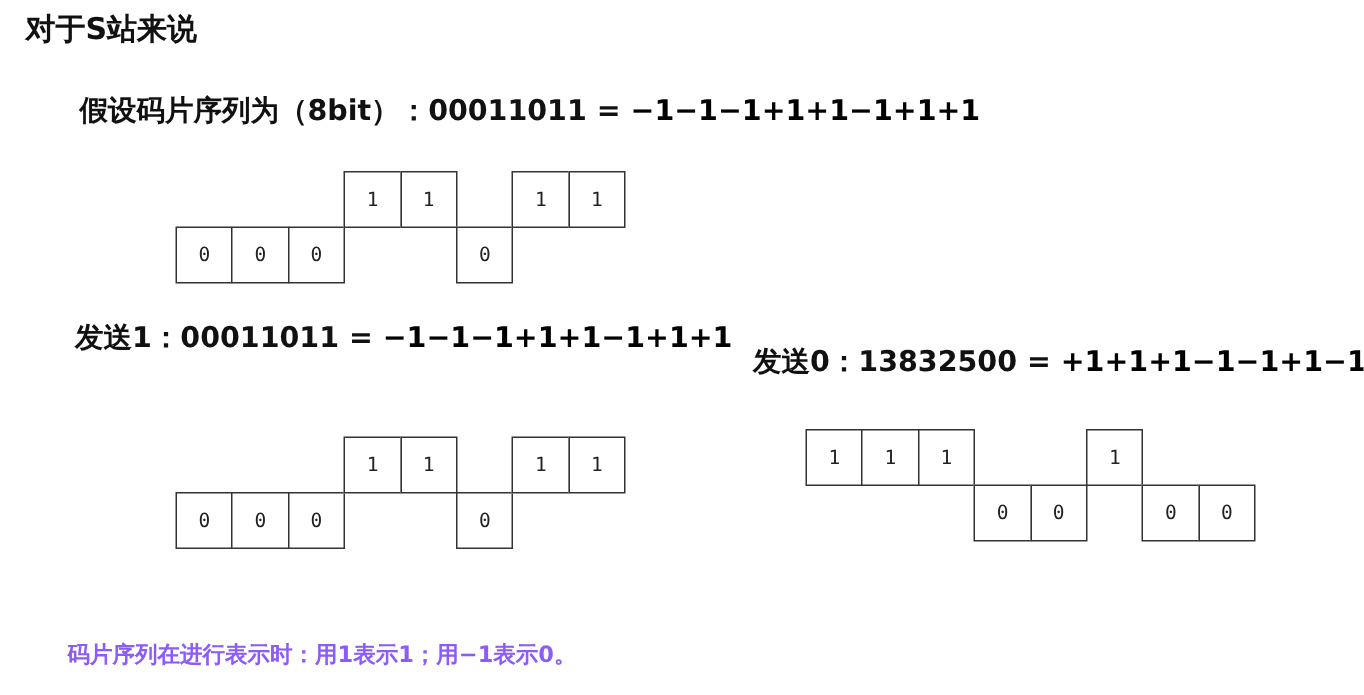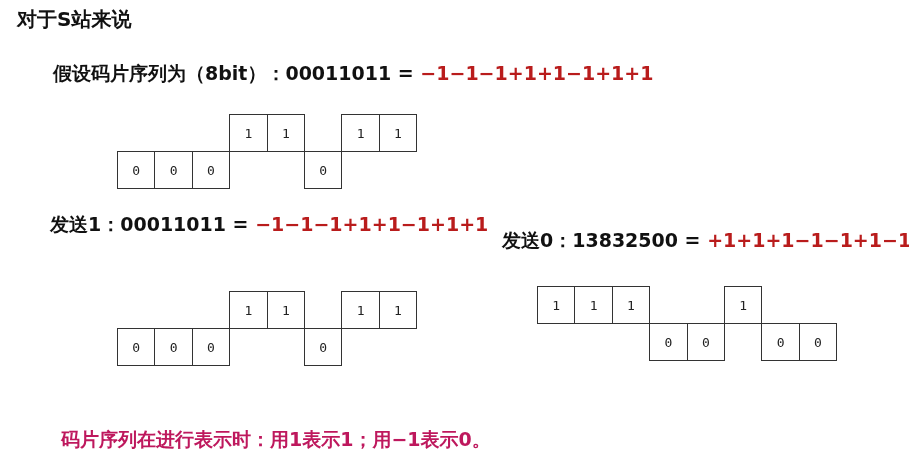--- a/index.html
+++ b/index.html
@@ -4,30 +4,30 @@
 <style>
   html, body { margin:0; padding:0; }
   body {
     width:909px; height:463px; background:#ffffff; position:relative; overflow:hidden;
     font-family: "DejaVu Sans", "Liberation Sans", sans-serif;
     color:#111;
   }
   .abs { position:absolute; white-space:nowrap; }
   .title { left:17px; top:6px; font-size:20px; font-weight:bold; letter-spacing:0px; }
   .line { font-size:19px; font-weight:bold; }
-  .red { color:#b91c1c; }
+  .red { color:#000000; }
   .diagram { position:absolute; }
   .box {
     position:absolute; width:37px; height:37px; box-sizing:border-box;
     border:1.5px solid #333; background:#fff;
     display:flex; align-items:center; justify-content:center;
     font-family: "DejaVu Sans Mono", "Liberation Mono", monospace;
     font-size:13px; color:#222;
   }
-  .note { left:45px; top:427px; font-size:19px; font-weight:bold; color:#be185d;margin-left:16px; }
+  .note { left:45px; top:427px; font-size:15px; font-weight:bold; color:#8b5cf6; }
 </style>
 </head>
 <body>
 
 <div class="abs title">对于S站来说</div>
 
 <div class="abs line" style="left:53px; top:61px;">
   <span>假设码片序列为（8bit）：</span><span>00011011</span><span style="white-space:pre"> = </span><span class="red">−1−1−1+1+1−1+1+1</span>
 </div>
 

